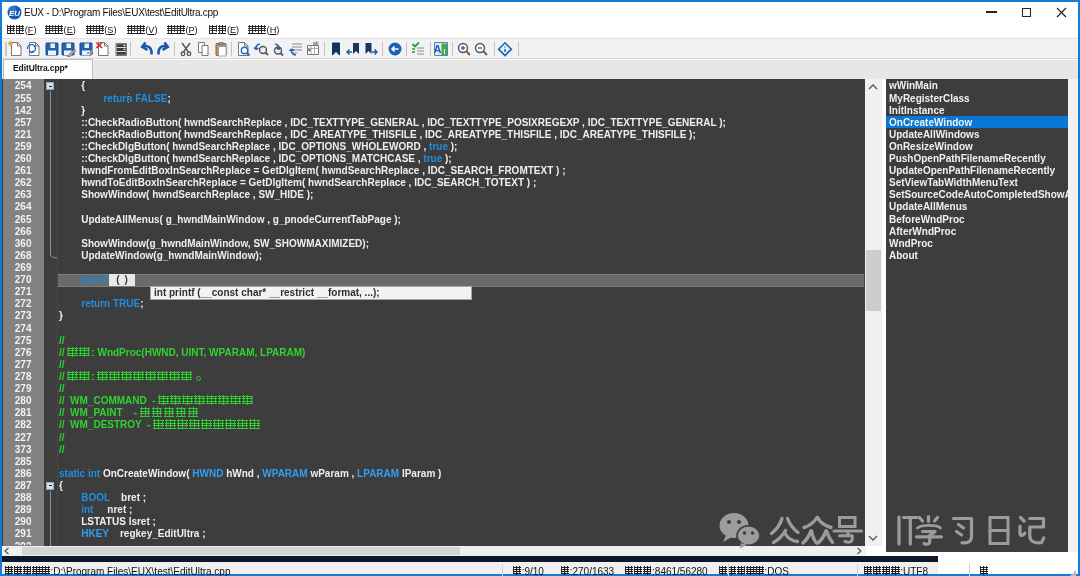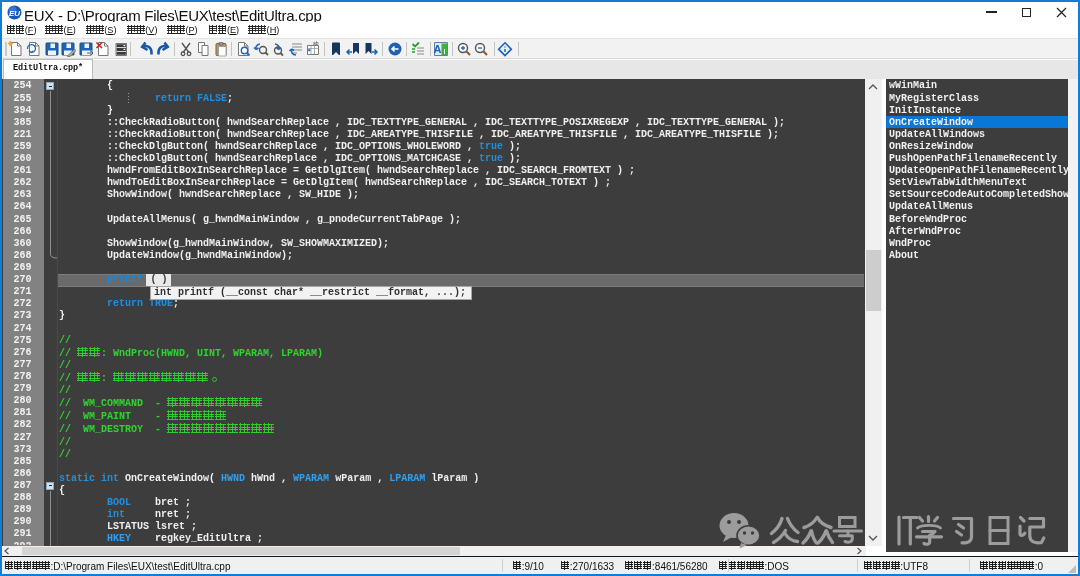--- a/index.html
+++ b/index.html
@@ -1,16 +1,16 @@
 <!DOCTYPE html>
 <html><head><meta charset="utf-8"><style>
 *{margin:0;padding:0;box-sizing:border-box}
 html,body{width:1080px;height:576px;overflow:hidden;background:#fff;font-family:"Liberation Sans",sans-serif}
 .ab{position:absolute}
-.mono{font-family:Liberation Mono, monospace;font-weight:bold}
+.mono{font-family:Liberation Sans, sans-serif;font-weight:bold}
 
 .z{display:inline-block;background:
  linear-gradient(currentColor,currentColor) 50% 0/.12em 100% no-repeat,
  linear-gradient(currentColor,currentColor) 0 8%/100% .11em no-repeat,
  linear-gradient(currentColor,currentColor) 0 36%/100% .1em no-repeat,
  linear-gradient(currentColor,currentColor) 0 64%/100% .1em no-repeat,
  linear-gradient(currentColor,currentColor) 0 92%/100% .11em no-repeat,
  linear-gradient(currentColor,currentColor) 10% 0/.09em 90% no-repeat,
  linear-gradient(currentColor,currentColor) 88% 14%/.09em 76% no-repeat;opacity:.95}
 .zc{width:10.5px;height:10px;margin-right:1.5px;vertical-align:-1px}
@@ -26,21 +26,21 @@
 <div class="ab" style="left:0;top:0;width:1.5px;height:576px;background:#127cd6"></div>
 <div class="ab" style="left:1077.5px;top:0;width:2.5px;height:576px;background:#127cd6"></div>
 <div class="ab" style="left:0;top:574px;width:1080px;height:2px;background:#127cd6"></div>
 
 <div class="ab" style="left:1.5px;top:2px;width:1076px;height:20px;background:#fff"></div>
 <svg class="ab" style="left:7px;top:5px" width="15" height="15" viewBox="0 0 15 15">
 <circle cx="7.5" cy="7.5" r="7" fill="#1659b5"></circle>
     <circle cx="5.5" cy="5" r="4" fill="#3f86e0" opacity=".65"></circle>
 <text x="7.5" y="10.5" font-size="8" font-style="italic" font-weight="bold" fill="#fff" text-anchor="middle" font-family="Liberation Sans">EU</text>
   </svg>
-<div class="ab" style="left:24px;top:7px;font-size:15px;letter-spacing:-0.28px;color:#111">EUX - D:\Program Files\EUX\test\EditUltra.cpp</div>
+<div class="ab" style="left:24px;top:7px;font-size:10px;letter-spacing:-0.28px;color:#111">EUX - D:\Program Files\EUX\test\EditUltra.cpp</div>
 
 <div class="ab" style="left:986px;top:11px;width:11px;height:1.5px;background:#222"></div>
 <div class="ab" style="left:1022px;top:8px;width:9px;height:9px;border:1.2px solid #222"></div>
 <svg class="ab" style="left:1056px;top:7px" width="11" height="11">
     <path d="M1 1 L10 10 M10 1 L1 10" stroke="#222" stroke-width="1.2"></path>
   </svg>
 
 <div class="ab" id="menubar" style="left:1.5px;top:22px;width:1076px;height:16.5px;background:#fff;border-bottom:1px solid #e4e4e4">
     <span style="position:absolute;left:5px;top:3px;color:#111;font-size:9.2px"><i class="z zm"></i><i class="z zm"></i>(<u>F</u>)</span>
     <span style="position:absolute;left:43.9px;top:3px;color:#111;font-size:9.2px"><i class="z zm"></i><i class="z zm"></i>(<u>E</u>)</span>
@@ -195,22 +195,22 @@
 <div class="ab" style="left:1.5px;top:60px;width:1076px;height:19px;background:#e7e7e7"></div>
 <div class="ab" style="left:3px;top:58.5px;width:90px;height:20.5px;background:#fdfdfd;border:1px solid #bbb;border-bottom:none"></div>
 <div class="ab mono" style="left:13px;top:63px;font-size:8.5px;color:#111;letter-spacing:-0.1px">EditUltra.cpp*</div>
 
 <div class="ab" style="left:1.5px;top:79px;width:863.5px;height:466.5px;background:#3d3d3d"></div>
 
 <div class="ab" style="left:2.5px;top:79px;width:41.5px;height:466.5px;background:#828282"></div>
 <div class="ab mono" id="lnums" style="left:2.5px;top:80.4px;width:29px;height:465px;font-size:10px;line-height:12.105px;color:#f2f2f2;text-align:right;overflow:hidden">
     <div>254</div>
     <div>255</div>
-    <div>394</div>
-    <div>385</div>
+    <div>142</div>
+    <div>257</div>
     <div>221</div>
     <div>259</div>
     <div>260</div>
     <div>261</div>
     <div>262</div>
     <div>263</div>
     <div>264</div>
     <div>265</div>
     <div>266</div>
     <div>360</div>
@@ -278,21 +278,21 @@
 
 <div class="ab" style="left:1.5px;top:545.5px;width:864px;height:10.5px;background:#f0f0f0"></div>
 <svg class="ab" style="left:3px;top:547px" width="8" height="8">
     <path d="M5.5 1 L2 4 L5.5 7" stroke="#555" stroke-width="1.2" fill="none"></path>
   </svg>
 <svg class="ab" style="left:855px;top:547px" width="8" height="8">
     <path d="M2.5 1 L6 4 L2.5 7" stroke="#555" stroke-width="1.2" fill="none"></path>
   </svg>
 <div class="ab" style="left:22px;top:546.5px;width:438px;height:8.5px;background:#d4d4d4"></div>
 
-<div class="ab" id="statusbar" style="left:1.5px;top:556px;width:1076px;height:18px;background:#f0f0f0;border-top:1px solid #0f172a;font-size:10px;color:#111">
+<div class="ab" id="statusbar" style="left:1.5px;top:556px;width:936px;height:18px;background:#f0f0f0;border-top:6px solid #0f172a;font-size:10px;color:#111">
     <span style="position:absolute;left:3px;top:3.5px"><i class="z zs"></i><i class="z zs"></i><i class="z zs"></i><i class="z zs"></i><i class="z zs"></i>:D:\Program Files\EUX\test\EditUltra.cpp</span>
     <span style="position:absolute;left:511px;top:3.5px"><i class="z zs"></i>:9/10</span>
     <span style="position:absolute;left:559px;top:3.5px"><i class="z zs"></i>:270/1633</span>
     <span style="position:absolute;left:623px;top:3.5px"><i class="z zs"></i><i class="z zs"></i><i class="z zs"></i>:8461/56280</span>
     <span style="position:absolute;left:717px;top:3.5px"><i class="z zs"></i><i class="z zs"></i><i class="z zs"></i><i class="z zs"></i><i class="z zs"></i>:DOS</span>
     <span style="position:absolute;left:862px;top:3.5px"><i class="z zs"></i><i class="z zs"></i><i class="z zs"></i><i class="z zs"></i>:UTF8</span>
     <span style="position:absolute;left:978px;top:3.5px"><i class="z zs"></i><i class="z zs"></i><i class="z zs"></i><i class="z zs"></i><i class="z zs"></i><i class="z zs"></i>:0</span>
     <span style="position:absolute;left:500px;top:2px;width:1px;height:13px;background:#cfcfcf"></span>
     <span style="position:absolute;left:726px;top:2px;width:1px;height:13px;background:#cfcfcf"></span>
     <span style="position:absolute;left:855px;top:2px;width:1px;height:13px;background:#cfcfcf"></span>

